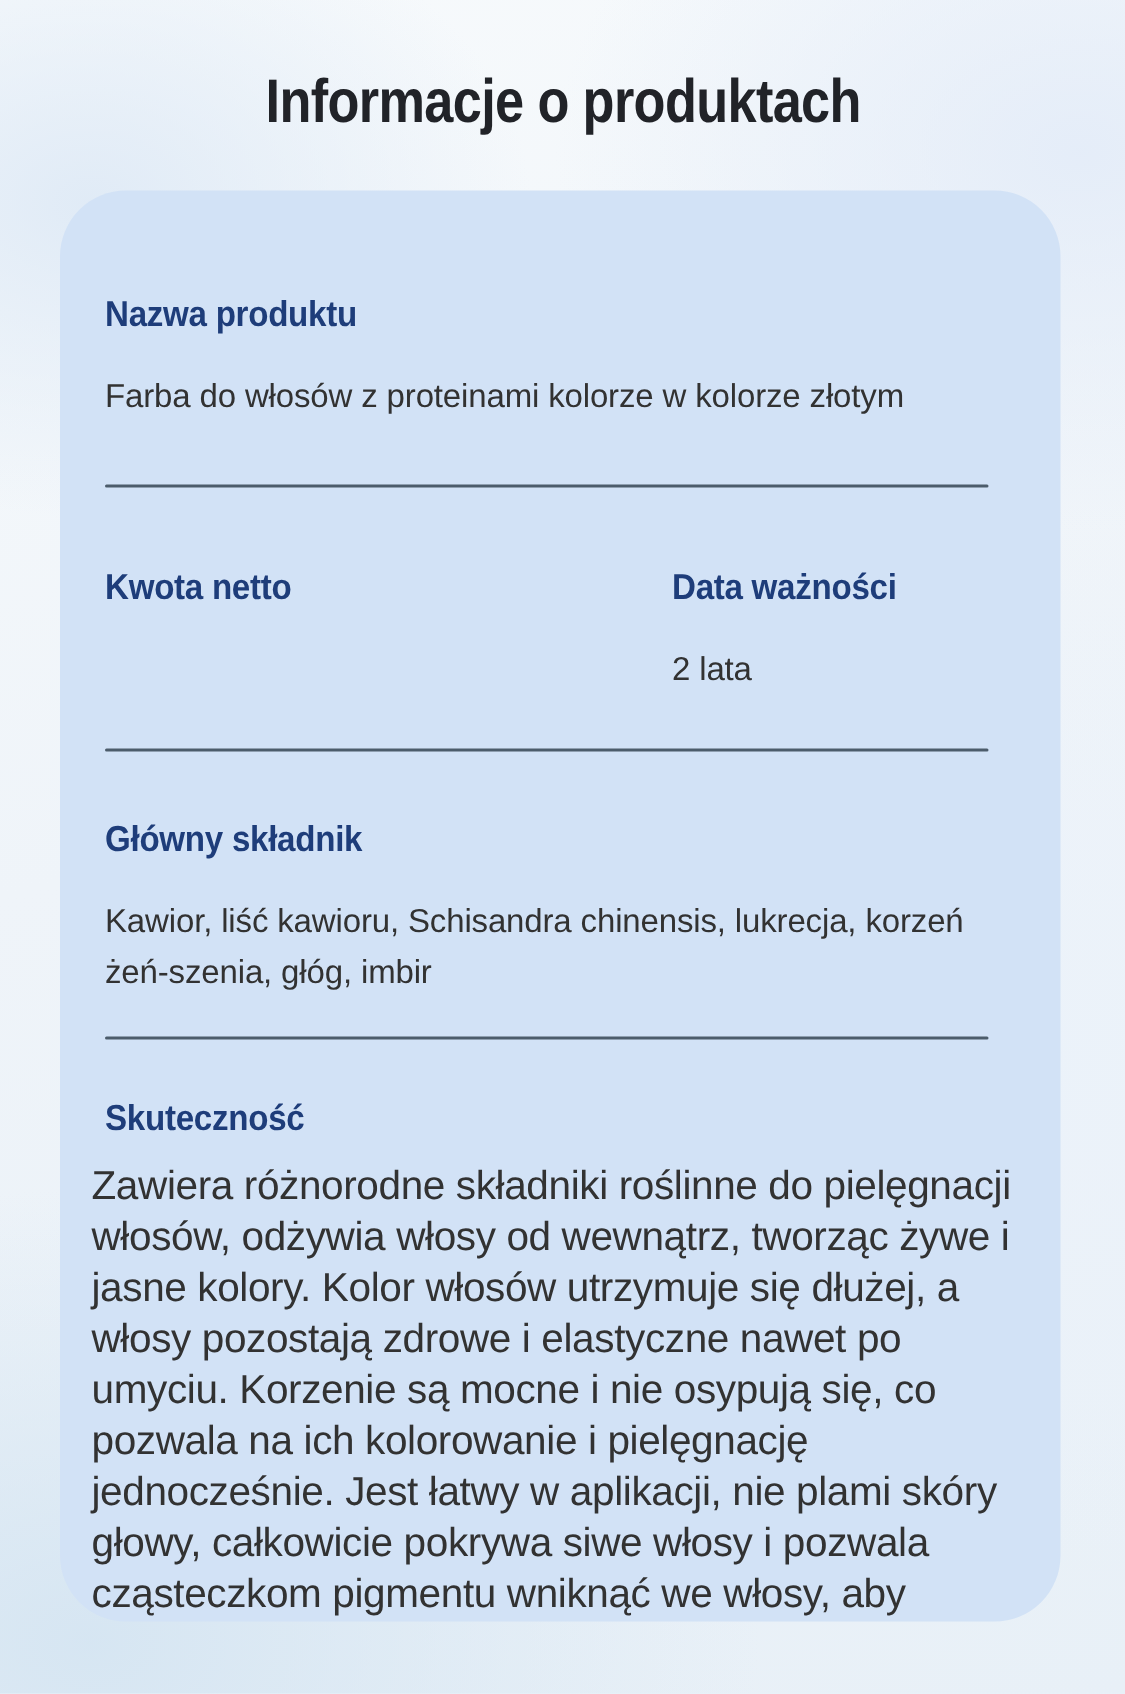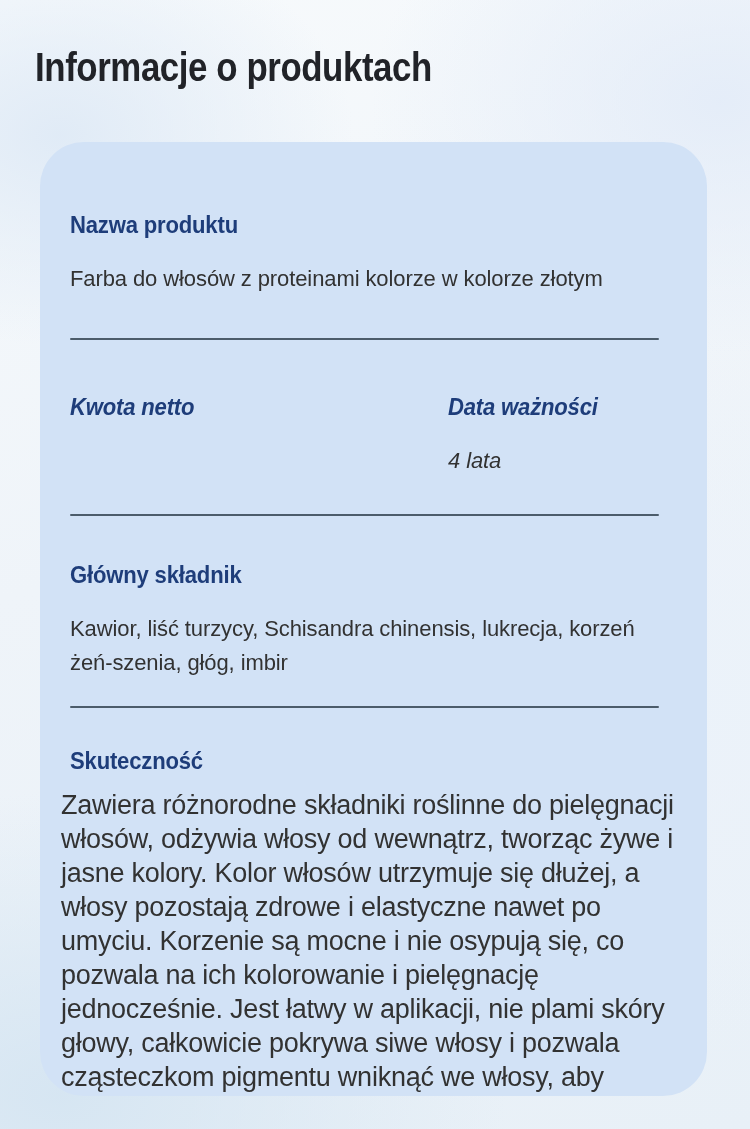--- a/index.html
+++ b/index.html
@@ -16,36 +16,36 @@
     overflow:hidden;
     background:
       radial-gradient(420px 300px at 8% 12%, rgba(223,234,246,0.95), rgba(223,234,246,0) 70%),
       radial-gradient(500px 360px at 96% 9%, rgba(226,235,248,0.85), rgba(226,235,248,0) 70%),
       radial-gradient(620px 420px at 8% 97%, rgba(213,229,242,0.95), rgba(213,229,242,0) 72%),
       radial-gradient(520px 520px at 92% 62%, rgba(235,242,250,0.85), rgba(235,242,250,0) 70%),
       linear-gradient(165deg, #f7fafc 0%, #eff4f9 45%, #e8f0f7 100%);
   }
   .title-wrap{
     margin-top:44px;
-    text-align:left;
+    text-align:center;
   }
   .page-title{
     display:inline-block;
     font-size:41px;
     line-height:1.15;
     font-weight:700;
     color:var(--title-text);
     letter-spacing:-0.5px;
     transform:scaleX(0.85);
     transform-origin:center;
   }
   .card{
     position:absolute;
     left:40px;
-    top:142px;
+    top:127px;
     width:667px;
     height:954px;
     background:var(--card-background);
     border-radius:44px;
     padding:68px 48px 36px 30px;
     overflow:hidden;
   }
   .sec h2{
     display:inline-block;
     font-size:24px;
@@ -67,21 +67,20 @@
     height:2px;
     background:var(--divider);
     border-radius:1px;
   }
   .d1{margin:42px 0 52px;}
   .d2{margin:36px 0 44px;}
   .d3{margin:26px 0 38px;}
   .two-col{
     display:grid;
     grid-template-columns:378px 1fr;
-    font-style:italic;
   }
   .sec-efficacy h2{margin-bottom:12px;}
   .sec-efficacy p{
     margin-left:-9px;
     margin-right:-22px;
     font-size:27px;
     letter-spacing:-0.25px;
   }
 </style>
 </head>
@@ -99,29 +98,29 @@
   </div>
 
   <div class="divider d1"></div>
 
   <div class="sec two-col">
     <div>
       <h2>Kwota netto</h2>
     </div>
     <div>
       <h2>Data ważności</h2>
-      <p>4 lata</p>
+      <p>2 lata</p>
     </div>
   </div>
 
   <div class="divider d2"></div>
 
   <div class="sec">
     <h2>Główny składnik</h2>
-    <p>Kawior, liść turzycy, Schisandra chinensis, lukrecja, korzeń żeń-szenia, głóg, imbir</p>
+    <p>Kawior, liść kawioru, Schisandra chinensis, lukrecja, korzeń żeń-szenia, głóg, imbir</p>
   </div>
 
   <div class="divider d3"></div>
 
   <div class="sec sec-efficacy">
     <h2>Skuteczność</h2>
     <p>Zawiera różnorodne składniki roślinne do pielęgnacji włosów, odżywia włosy od wewnątrz, tworząc żywe i jasne kolory. Kolor włosów utrzymuje się dłużej, a włosy pozostają zdrowe i elastyczne nawet po umyciu. Korzenie są mocne i nie osypują się, co pozwala na ich kolorowanie i pielęgnację jednocześnie. Jest łatwy w aplikacji, nie plami skóry głowy, całkowicie pokrywa siwe włosy i pozwala cząsteczkom pigmentu wniknąć we włosy, aby zapewnić żywy i długotrwały kolor.</p>
   </div>
 
 </section>

